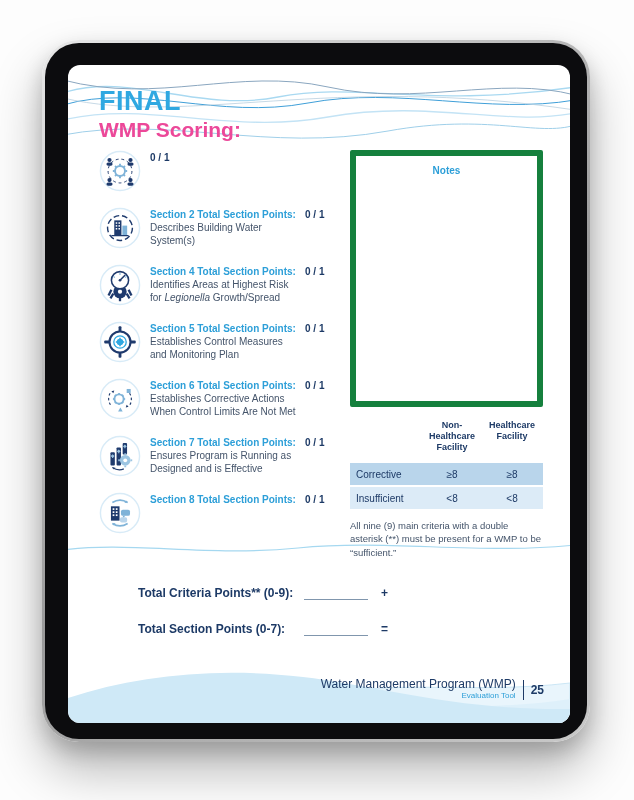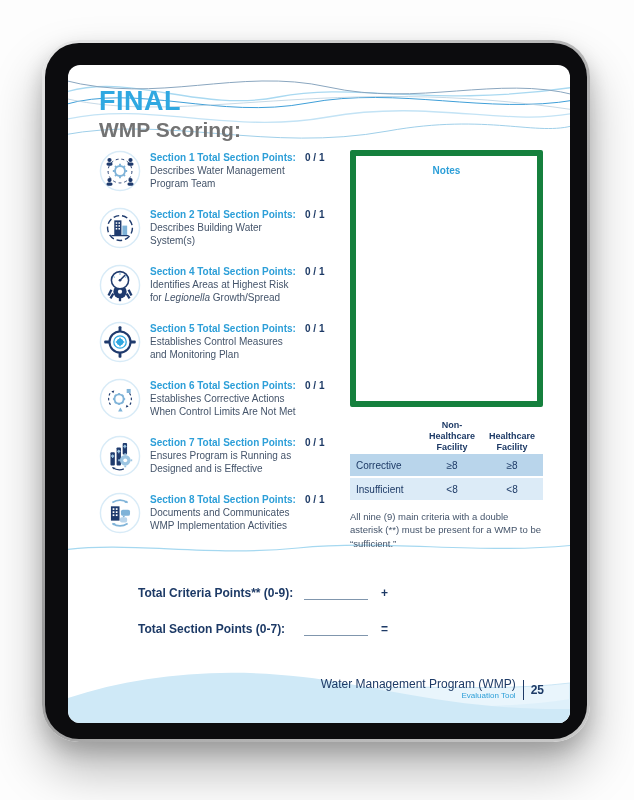--- a/index.html
+++ b/index.html
@@ -18,21 +18,21 @@
   .top-waves { position:absolute; top:0; left:0; width:502px; height:95px; z-index:1; }
   .mid-wave  { position:absolute; top:472px; left:0; width:502px; height:24px; z-index:1; }
   .bottom-waves { position:absolute; bottom:0; left:0; width:502px; height:72px; z-index:1; }
 
   .content { position:absolute; inset:0; z-index:2; }
 
   
   .final-label { position:absolute; left:31px; top:21px; font-size:27px; font-weight:bold;
     letter-spacing:.5px; color:#2fa8e1; }
   .page-title  { position:absolute; left:31px; top:53px; font-size:21px; font-weight:bold;
-    color:#737373; }
+    color:#ec4899; }
 
   
   .columns { position:absolute; left:31px; top:85px; width:444px; display:flex; gap:13px; }
   .left-col { flex:1; min-width:0; }
   .right-col { width:193px; flex:none; }
 
   .section-row { display:flex; gap:9px; margin-bottom:15px; }
   .icon-wrap { flex:none; width:42px; height:42px; }
   .icon-wrap svg { width:42px; height:42px; display:block; }
   .sec-text { flex:1; min-width:0; padding-top:1px; }
@@ -41,21 +41,21 @@
   .sec-desc i { font-style:italic; }
   .sec-score { flex:none; width:32px; font-size:10px; font-weight:bold; color:#1d3a66;
     padding-top:2px; }
 
   
   .notes-box { height:257px; border:6px solid #15803d; border-radius:2px; background:#fff; }
   .notes-title { text-align:center; padding-top:9px; font-size:10px; font-weight:bold; color:#2d9fd8; }
 
   
   .score-table { margin-top:13px; }
-  .st-head { display:flex; align-items:flex-end; padding-bottom:1px; }
+  .st-head { display:flex; align-items:flex-start; padding-bottom:10px; }
   .st-head .st-label { width:72px; }
   .st-head .st-col { width:60px; text-align:center; font-size:9px; font-weight:bold;
     color:#1d3a66; line-height:11px; }
   .st-row { display:flex; align-items:center; height:22px; margin-bottom:2px;
     font-size:10px; color:#1d3a66; }
   .st-row .st-label { width:72px; padding-left:6px; }
   .st-row .st-col { width:60px; text-align:center; }
   .row-sufficient { background:#b9d5eb; }
   .row-insufficient { background:#dcebf7; }
 
@@ -134,24 +134,20 @@
                         <rect x="7.8" y="13" width="6.4" height="3.4" rx="1.7"></rect>
                       <circle cx="33" cy="10.5" r="2.2"></circle>
                         <rect x="29.8" y="13" width="6.4" height="3.4" rx="1.7"></rect>
                       <circle cx="11" cy="31.5" r="2.2"></circle>
                         <rect x="7.8" y="34" width="6.4" height="3.4" rx="1.7"></rect>
                       <circle cx="33" cy="31.5" r="2.2"></circle>
                         <rect x="29.8" y="34" width="6.4" height="3.4" rx="1.7"></rect>
                     </g>
                   </svg>
                 </span>
-                <div class="sec-text">
-                  <div class="sec-title">Section 1 Total Section Points:</div>
-                  <div class="sec-desc"><span>Describes Water Management Program Team</span><i></i><span></span></div>
-                </div>
                 <div class="sec-score">0 / 1</div>
               </div>
 
               <div class="section-row">
                 <span class="icon-wrap">
                   <svg viewBox="0 0 44 44">
                     <circle cx="22" cy="22" r="20.5" fill="#fff" stroke="#d8ebf7" stroke-width="1.5"></circle>
                     <circle cx="22" cy="22" r="13" fill="none" stroke="#1e3a6d" stroke-width="1.5" stroke-dasharray="6,3"></circle>
                     <rect x="16" y="14" width="7.5" height="16" fill="#1e3a6d"></rect>
                     <g fill="#fff">
@@ -309,21 +305,20 @@
                       <rect x="14.3" y="23.4" width="1.8" height="1.8"></rect>
                         <rect x="17.6" y="23.4" width="1.8" height="1.8"></rect>
                       </g>
                     <rect x="23" y="18.5" width="9.5" height="6.5" rx="2" fill="#7fb3d8"></rect>
                     <path d="M25,25 l0,2.4 l2.6,-2.4 z" fill="#7fb3d8"></path>
                     <rect x="22" y="26.5" width="7.5" height="5.5" rx="1.8" fill="#b9d5eb"></rect>
                   </svg>
                 </span>
                 <div class="sec-text">
                   <div class="sec-title">Section 8 Total Section Points:</div>
-                  <div class="sec-desc"><span>Documents and Communicates WMP Implementation Activities</span><i></i><span></span></div>
                 </div>
                 <div class="sec-score">0 / 1</div>
               </div>
 
             </div>
 
             <div class="right-col">
               <div class="notes-box">
                 <div class="notes-title">Notes</div>
               </div>

